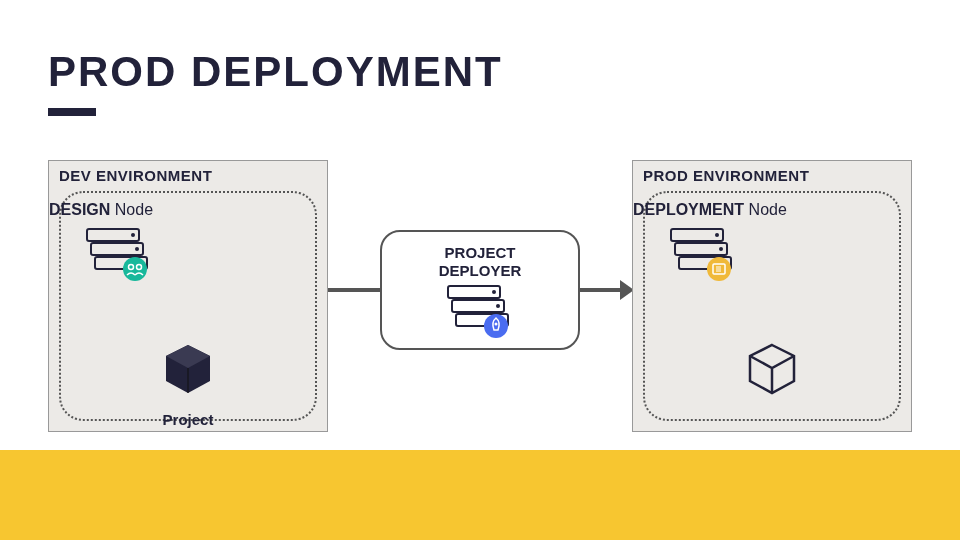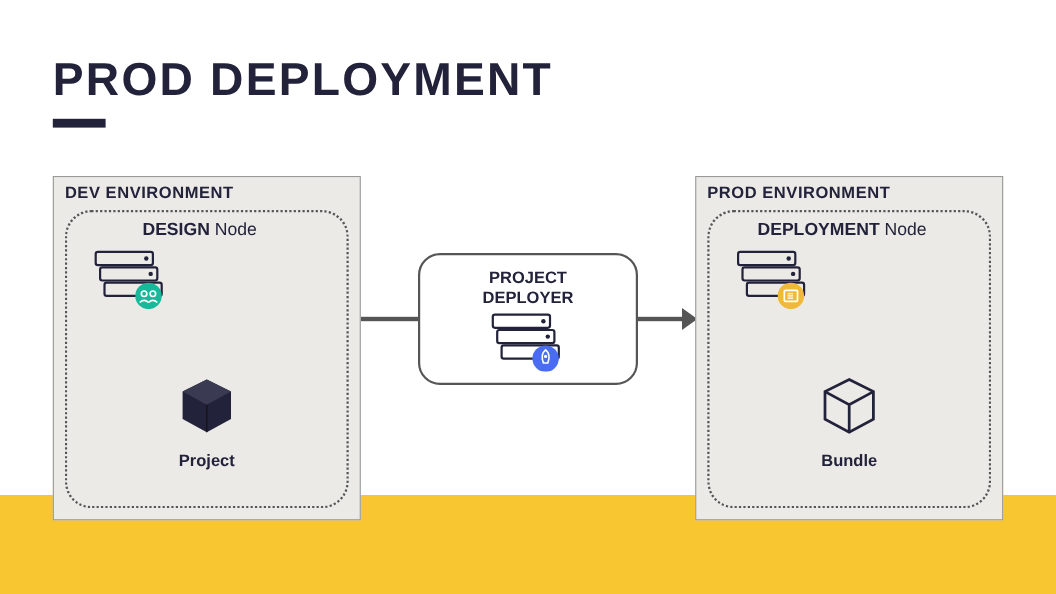--- a/index.html
+++ b/index.html
@@ -1,25 +1,25 @@
 <!DOCTYPE html>
 <html><head>
 <meta charset="utf-8">
 <style>
 *{margin:0;padding:0;box-sizing:border-box}
 body{width:960px;height:540px;font-family:Arial,Helvetica,sans-serif;background:#fff;position:relative;overflow:hidden}
 .yellow-band{position:absolute;left:0;right:0;bottom:0;height:90px;background:#f7c630;z-index:0}
 .title{position:absolute;left:48px;top:48px;font-size:42px;font-weight:900;letter-spacing:2px;color:#22223a;font-family:Arial,Helvetica,sans-serif}
 .underline{position:absolute;left:48px;top:108px;width:48px;height:8px;background:#22223a}
-.env-box{position:absolute;top:160px;width:280px;height:313px;background:#eceae7;border:1px solid #999;z-index:2}
+.env-box{position:absolute;top:160px;width:280px;height:272px;background:#eceae7;border:1px solid #999;z-index:2}
 .env-left{left:48px}
 .env-right{left:632px}
 .env-label{position:absolute;top:6px;left:10px;font-size:15px;font-weight:600;letter-spacing:0.5px;color:#22223a}
 .dotted{position:absolute;top:30px;left:10px;right:10px;bottom:10px;border:2px dotted #555;border-radius:24px}
-.node-label{position:absolute;top:40px;left:0;right:13px;text-align:center;font-size:16px;color:#22223a}
+.node-label{position:absolute;top:40px;left:0;right:13px;font-size:16px;color:#22223a}
 .node-label .b{font-weight:700}
 .server-icon{position:absolute;top:66px;left:36px;width:68px;height:54px}
 .cube{position:absolute;top:180px;left:0;right:0;text-align:center}
 .cube-label{position:absolute;top:250px;left:0;right:0;text-align:center;font-size:15px;font-weight:700;color:#22223a}
 .deployer{position:absolute;left:380px;top:230px;width:200px;height:120px;background:#fff;border:2px solid #555;border-radius:20px;z-index:2;text-align:center}
 .deployer-label{margin-top:12px;font-size:15px;font-weight:700;color:#22223a;line-height:1.2}
 .deployer .server-icon{position:relative;top:4px;left:0;margin:0 auto;display:block}
 .arrow{position:absolute;top:288px;height:4px;background:#555;z-index:1}
 .arrow1{left:328px;width:52px}
 .arrow2{left:580px;width:44px}
@@ -105,14 +105,13 @@
       <rect x="44" y="37" width="12" height="10" rx="1" fill="none" stroke="#fff" stroke-width="1.5"></rect>
       <path d="M47 42 L52 42 M47 40 L52 40 M47 44 L52 44" stroke="#fff" stroke-width="1"></path>
     </svg>
   </div>
   <div class="cube">
     <svg width="56" height="56" viewBox="0 0 56 56">
       <path d="M28 4 L50 15 L50 40 L28 52 L6 40 L6 15 Z" fill="none" stroke="#22223a" stroke-width="2.5"></path>
       <path d="M6 15 L28 27 L50 15 M28 27 L28 52" fill="none" stroke="#22223a" stroke-width="2.5"></path>
     </svg>
   </div>
-  <div class="cube-label">Bundle</div>
 </div>
 
 </body></html>

